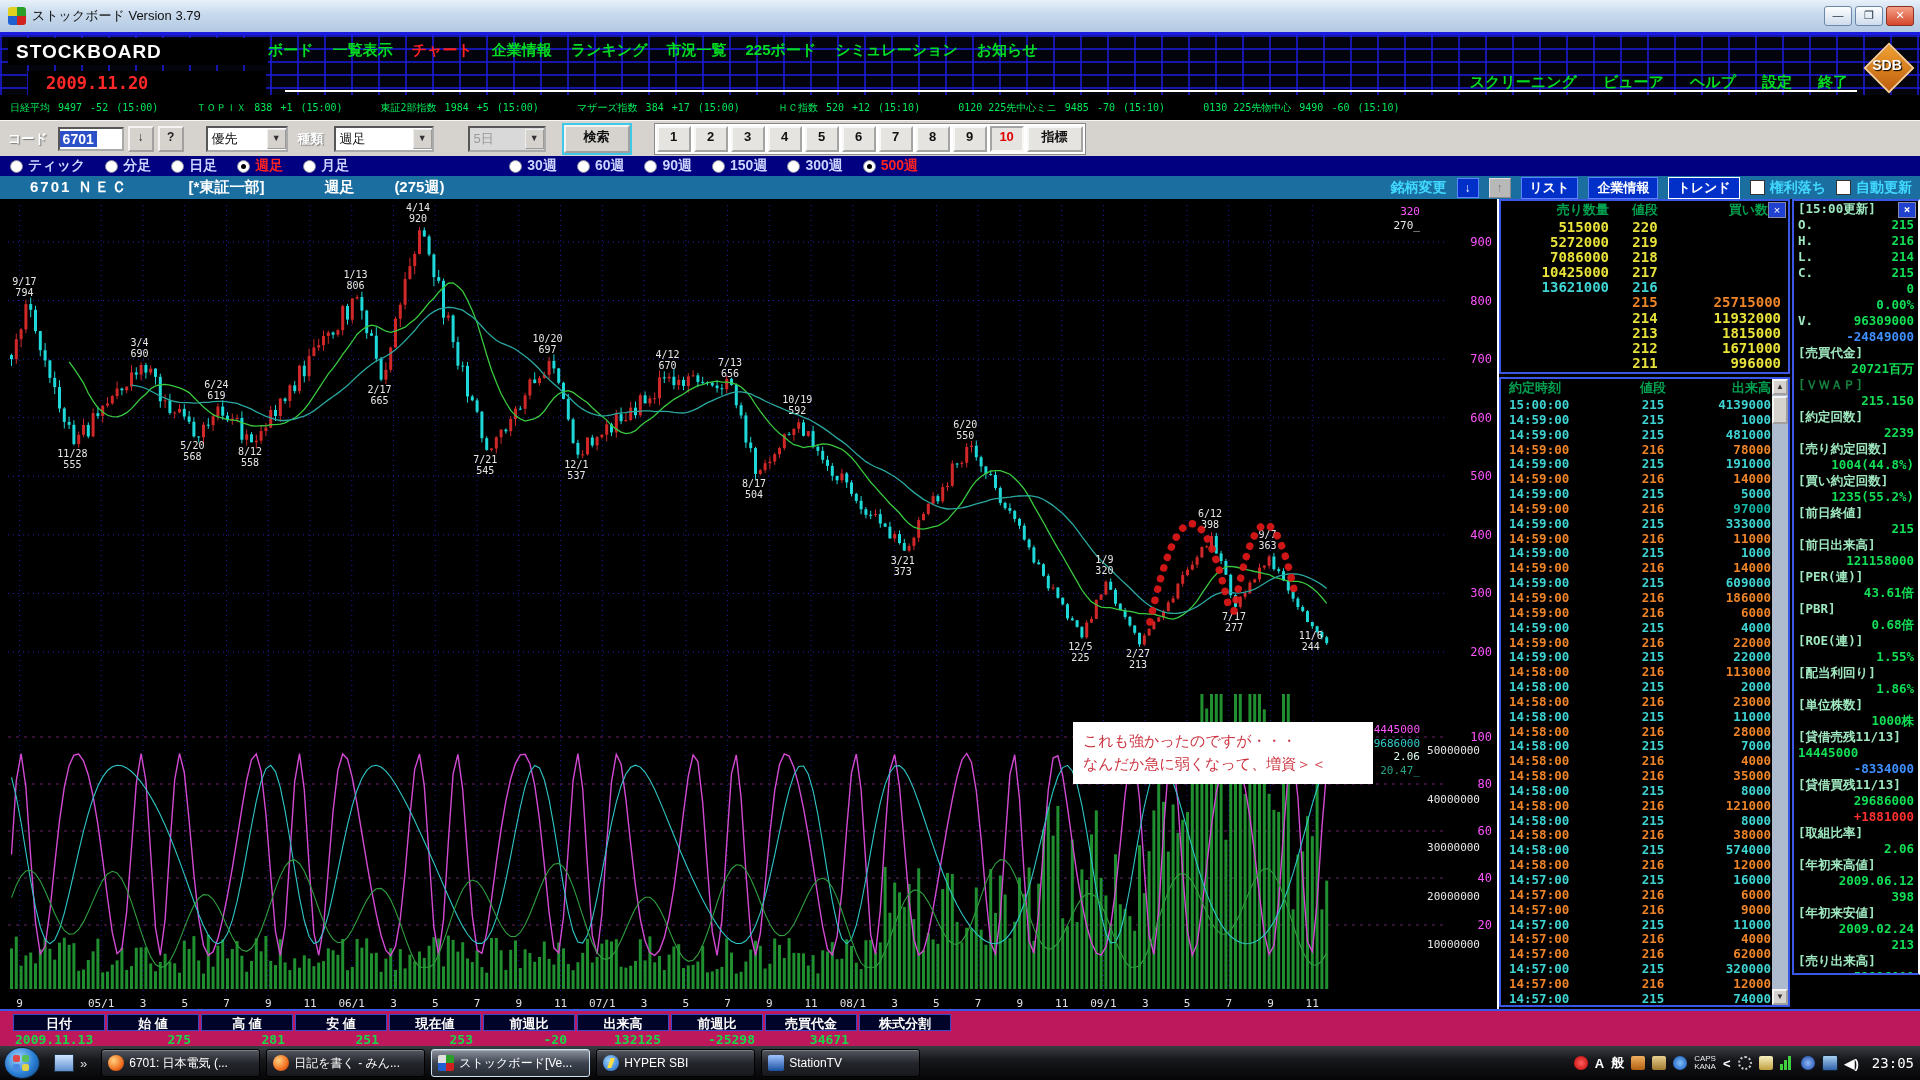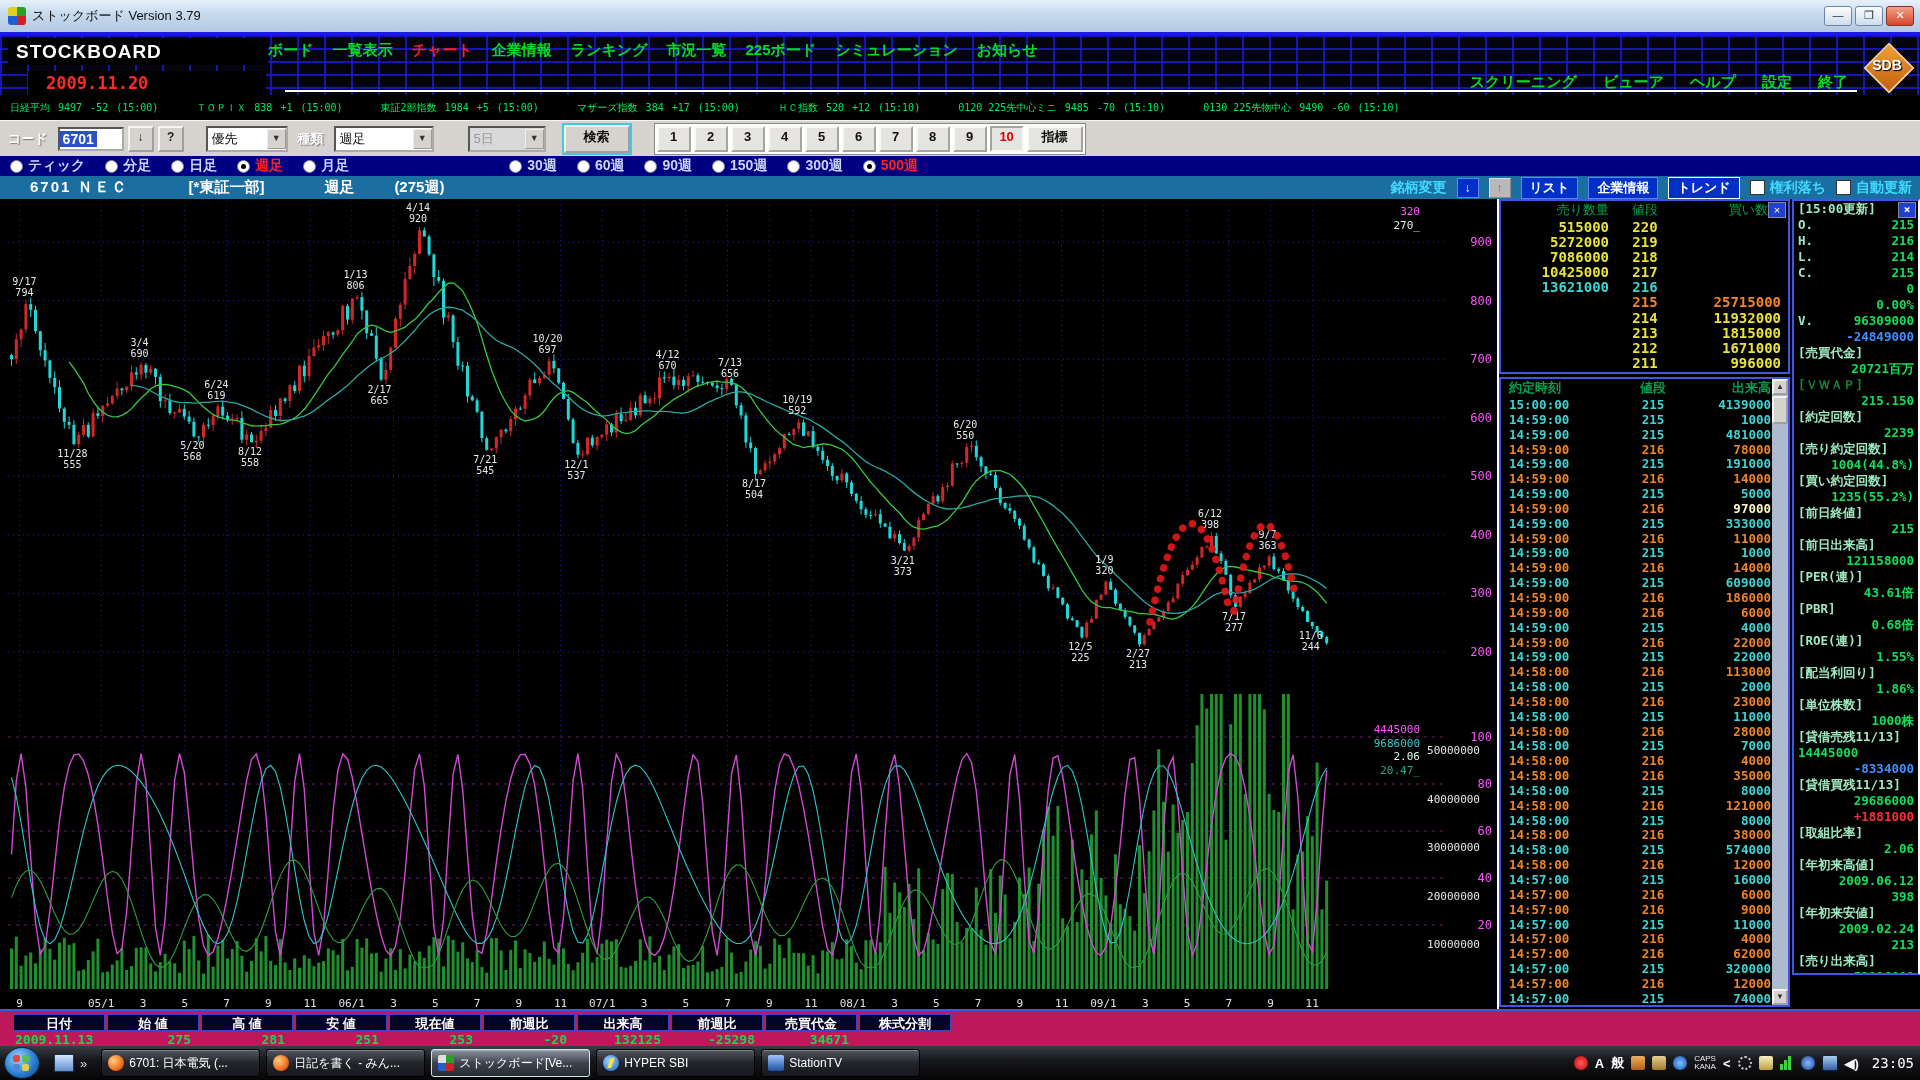--- a/index.html
+++ b/index.html
@@ -91,21 +91,21 @@
   
   #chartarea{position:absolute;left:0;top:199px;width:1497px;height:810px;background:#000;}
   #annotbox{position:absolute;left:1073px;top:523px;width:300px;height:62px;background:#fff;
     padding:7px 10px;box-sizing:border-box;}
   #annotbox div{color:#cc3340;font-size:15px;line-height:23px;white-space:nowrap;}
   
   #rightpanels{position:absolute;left:1497px;top:199px;width:423px;height:810px;background:#000;
     border-left:2px solid #fff;box-sizing:border-box;}
   .panel{position:absolute;background:#000;border:2px solid #3a57e8;box-sizing:border-box;}
   #orderbook{left:0;top:0;width:291px;height:175px;}
-  #obheader{display:flex;color:#00a050;font-weight:normal;font-size:13px;height:18px;align-items:center;}
+  #obheader{display:flex;color:#00a050;font-weight:bold;font-size:13px;height:18px;align-items:center;}
   .obrow{display:flex;height:15.1px;font-size:14px;font-weight:bold;font-family:"DejaVu Sans Mono",monospace;}
   .obc1{width:108px;text-align:right;}
   .obc2{width:72px;text-align:center;}
   .obc3{width:100px;text-align:right;}
   #quotepanel{left:293px;top:0;width:128px;height:776px;border-right:2px solid #fff;
     font-family:"DejaVu Sans Mono",monospace;font-weight:bold;font-size:12.5px;overflow:hidden;}
   .qline{height:16px;line-height:16px;padding:0 4px;white-space:nowrap;}
   .qflex{display:flex;justify-content:space-between;}
   #timesales{left:0;top:178px;width:291px;height:630px;}
   #tsheader{display:flex;color:#00a050;font-weight:bold;font-size:13px;height:18px;align-items:center;}
@@ -1306,20 +1306,24 @@
           <text x="1234" y="420.8911" fill="#e8e8e8" text-anchor="middle" font-size="10" font-family="DejaVu Sans Mono, monospace">7/17</text>
           <text x="1234" y="431.8911" fill="#e8e8e8" text-anchor="middle" font-size="10" font-family="DejaVu Sans Mono, monospace">277</text>
           <text x="1267.6" y="338.5209" fill="#e8e8e8" text-anchor="middle" font-size="10" font-family="DejaVu Sans Mono, monospace">9/7</text>
           <text x="1267.6" y="349.5209" fill="#e8e8e8" text-anchor="middle" font-size="10" font-family="DejaVu Sans Mono, monospace">363</text>
           <text x="1310.8" y="440.2192" fill="#e8e8e8" text-anchor="middle" font-size="10" font-family="DejaVu Sans Mono, monospace">11/6</text>
           <text x="1310.8" y="451.2192" fill="#e8e8e8" text-anchor="middle" font-size="10" font-family="DejaVu Sans Mono, monospace">244</text>
           <path d="M1150,423 Q1190,236 1228,405" fill="none" stroke="#e01818" stroke-width="7.5" stroke-dasharray="0.1 11" stroke-linecap="round" opacity="0.92"></path>
           <path d="M1234,412 Q1264,246 1296,400" fill="none" stroke="#e01818" stroke-width="7.5" stroke-dasharray="0.1 11" stroke-linecap="round" opacity="0.92"></path>
         </g>
       </svg>
+    <div id="annotbox">
+      <div>これも強かったのですが・・・</div>
+      <div>なんだか急に弱くなって、増資＞＜</div>
+    </div>
   </div>
 
   <div id="rightpanels">
     <div id="orderbook" class="panel">
       <div id="obheader">
         <span class="obc1">売り数量</span>
         <span class="obc2">値段</span>
         <span class="obc3">買い数量</span>
       </div>
       <div id="obrows">
@@ -1496,21 +1500,21 @@
             <span class="tsc3" style="color:#ef8428">14000</span>
           </div>
           <div class="tsrow">
             <span class="tsc1" style="color:#3fd4d4">14:59:00</span>
             <span class="tsc2" style="color:#3fd4d4">215</span>
             <span class="tsc3" style="color:#3fd4d4">5000</span>
           </div>
           <div class="tsrow">
             <span class="tsc1" style="color:#ef8428">14:59:00</span>
             <span class="tsc2" style="color:#ef8428">216</span>
-            <span class="tsc3" style="color:#fef9c3">97000</span>
+            <span class="tsc3" style="color:#14b8a6">97000</span>
           </div>
           <div class="tsrow">
             <span class="tsc1" style="color:#3fd4d4">14:59:00</span>
             <span class="tsc2" style="color:#3fd4d4">215</span>
             <span class="tsc3" style="color:#3fd4d4">333000</span>
           </div>
           <div class="tsrow">
             <span class="tsc1" style="color:#ef8428">14:59:00</span>
             <span class="tsc2" style="color:#ef8428">216</span>
             <span class="tsc3" style="color:#ef8428">11000</span>

